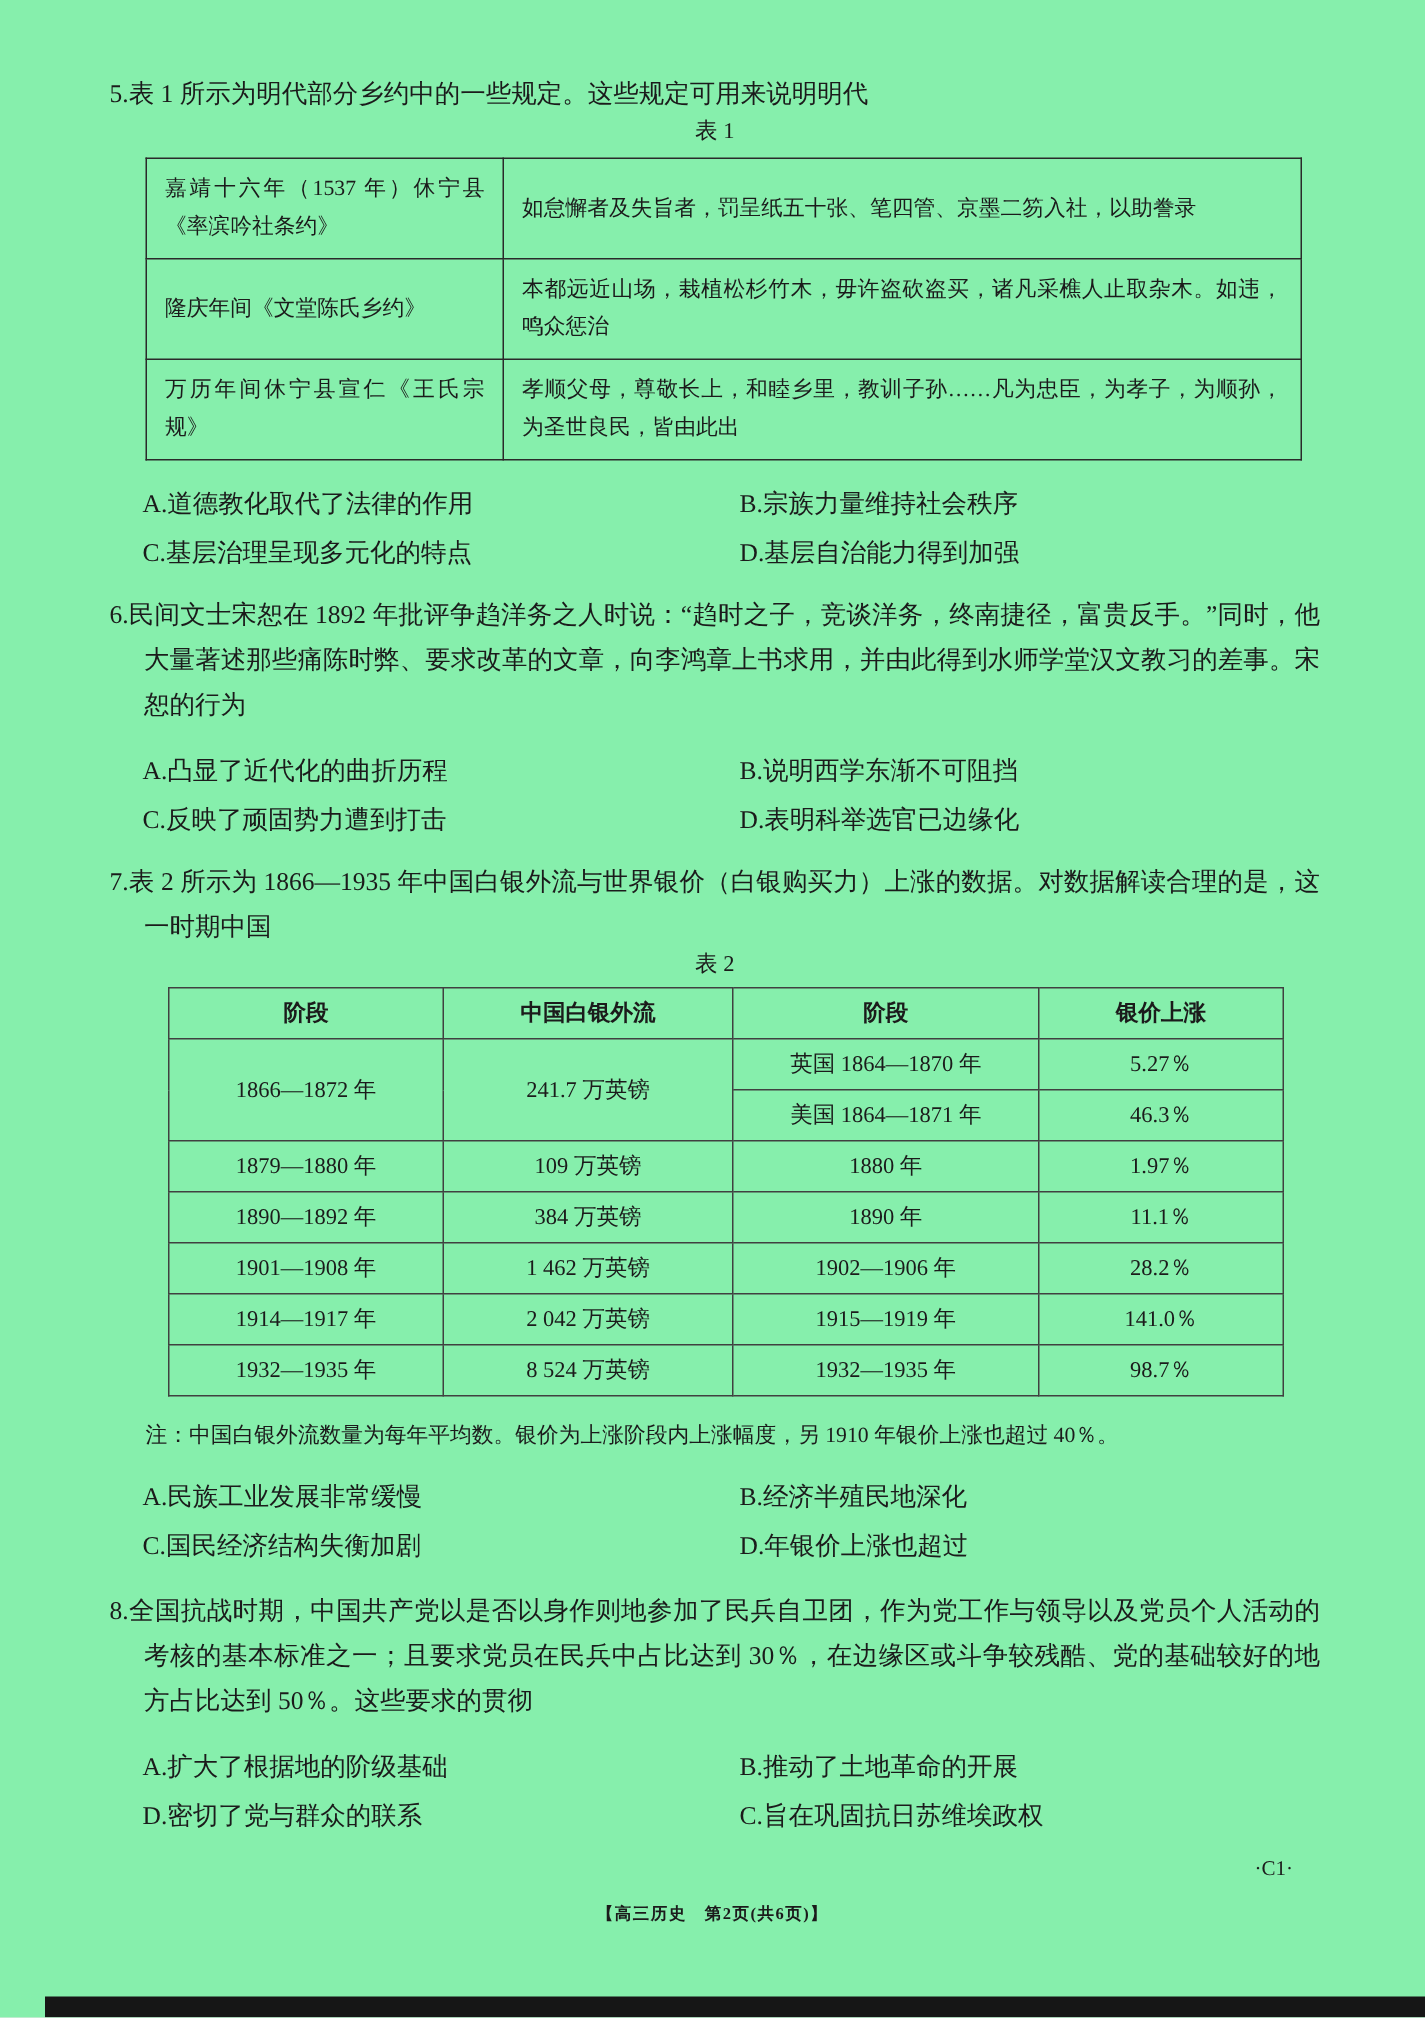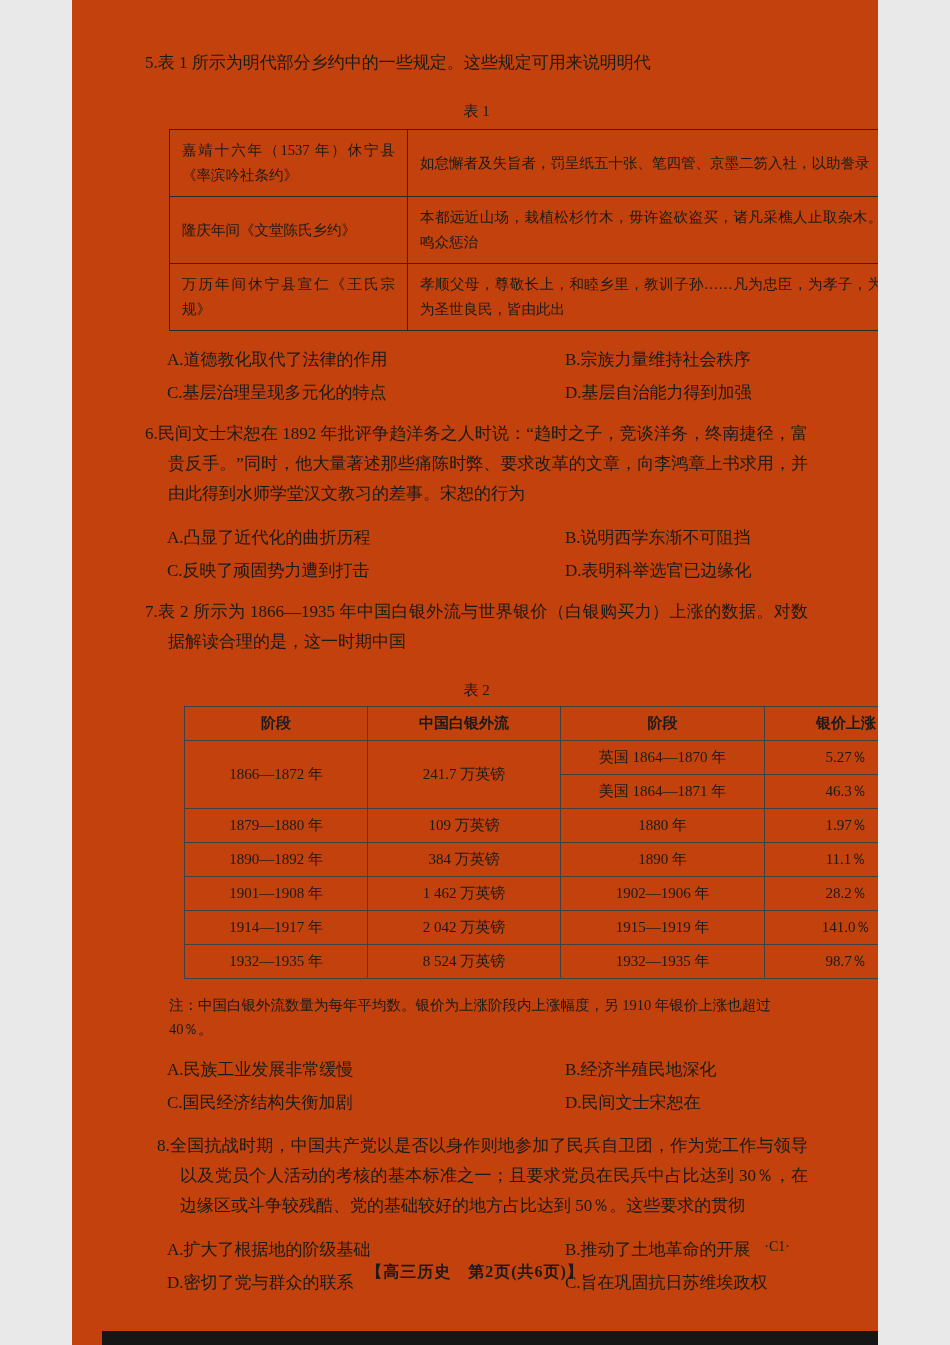--- a/index.html
+++ b/index.html
@@ -1,30 +1,30 @@
 <!DOCTYPE html>
 <html><head>
 <meta charset="utf-8">
 <style>
   * { margin:0; padding:0; box-sizing:border-box; }
   html,body { background:#e9e9e9; }
   .page {
-    width:806px; height:1345px; margin:0 auto; position:relative;
-    background:#c2410c; color:#1b1b1b; overflow:hidden;
+    width:950px; height:1345px; margin:0 auto; position:relative;
+    background:#86efac; color:#1b1b1b; overflow:hidden;
     font-family:"Liberation Serif","DejaVu Serif",serif;
   }
   .content { padding:48px 70px 0 73px; }
   .stem {
     font-size:17px; line-height:30px; text-align:justify;
     padding-left:23px; text-indent:-23px;
   }
   .stem.q6 { margin-top:10px; }
   .stem.q7 { margin-top:10px; }
-  .stem.q8 { margin-top:12px;margin-left:12px; }
-  .table-label { text-align:center; font-size:15px; margin:24px 0 6px; }
+  .stem.q8 { margin-top:12px; }
+  .table-label { text-align:center; font-size:15px; margin:0 0 6px; }
   table { border-collapse:collapse; }
   .t1 { margin:8px 0 0 24px; width:771px; table-layout:fixed; }
   .t1 td {
     border:1px solid #2a2a2a; font-size:14.5px; line-height:25px;
     padding:8px 12px; vertical-align:middle; text-align:justify;
   }
   .t1 td.src { width:238px; }
   .t2 { margin:6px 0 0 39px; width:743px; table-layout:fixed; text-align:center; }
   .t2 th, .t2 td {
     border:1px solid #404040; font-size:15px; height:34px; padding:2px 6px;
@@ -32,21 +32,21 @@
   }
   .t2 th { font-weight:bold; }
   .options {
     display:grid; grid-template-columns:398px 1fr;
     margin:12px 0 4px; padding-left:22px;
     font-size:17px; line-height:33px;
   }
   .note { font-size:14.5px; line-height:24px; margin:14px 0 0 24px; }
   .footer {
     position:absolute; bottom:62px; left:0; width:100%;
-    text-align:center; font-size:16px; font-weight:bold; letter-spacing:1px;
+    text-align:center; font-size:11px; font-weight:bold; letter-spacing:1px;
   }
   .c1 {
     position:absolute; right:88px; bottom:90px;
     font-size:14px; font-weight:normal;font-family:Liberation Serif, serif;
   }
   .bottom-bar {
     position:absolute; bottom:0; left:30px; right:0; height:14px;
     background:#161616;
   }
 </style>
@@ -145,21 +145,21 @@
           <td>1932—1935 年</td>
           <td>98.7％</td>
         </tr>
       </tbody>
     </table>
     <p class="note">注：中国白银外流数量为每年平均数。银价为上涨阶段内上涨幅度，另 1910 年银价上涨也超过 40％。</p>
     <div class="options">
       <span>A.民族工业发展非常缓慢</span>
       <span>B.经济半殖民地深化</span>
       <span>C.国民经济结构失衡加剧</span>
-      <span>D.民间文士宋恕在</span>
+      <span>D.年银价上涨也超过</span>
     </div>
 
     <p class="stem q8">8.全国抗战时期，中国共产党以是否以身作则地参加了民兵自卫团，作为党工作与领导以及党员个人活动的考核的基本标准之一；且要求党员在民兵中占比达到 30％，在边缘区或斗争较残酷、党的基础较好的地方占比达到 50％。这些要求的贯彻</p>
     <div class="options">
       <span>A.扩大了根据地的阶级基础</span>
       <span>B.推动了土地革命的开展</span>
       <span>D.密切了党与群众的联系</span>
       <span>C.旨在巩固抗日苏维埃政权</span>
     </div>
 

